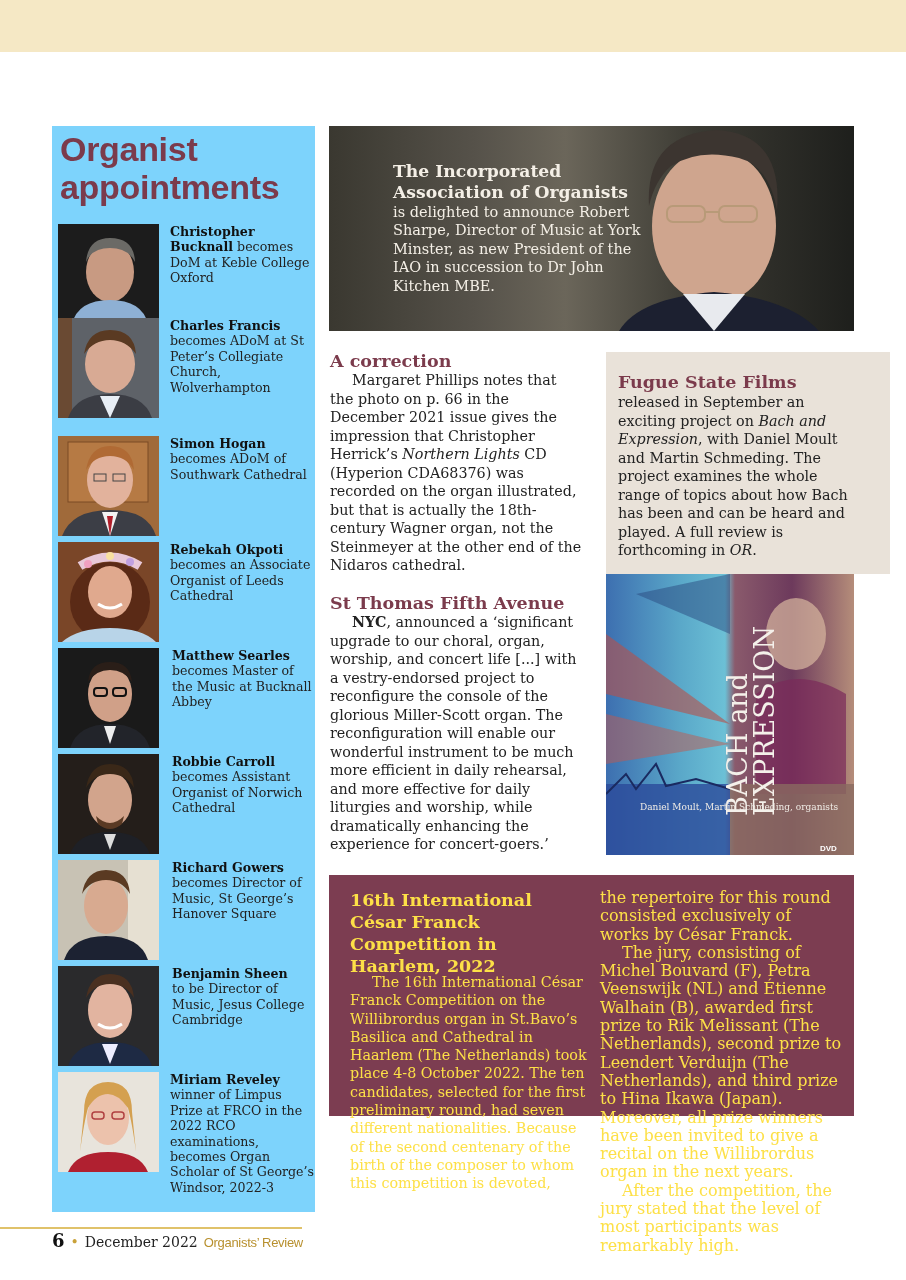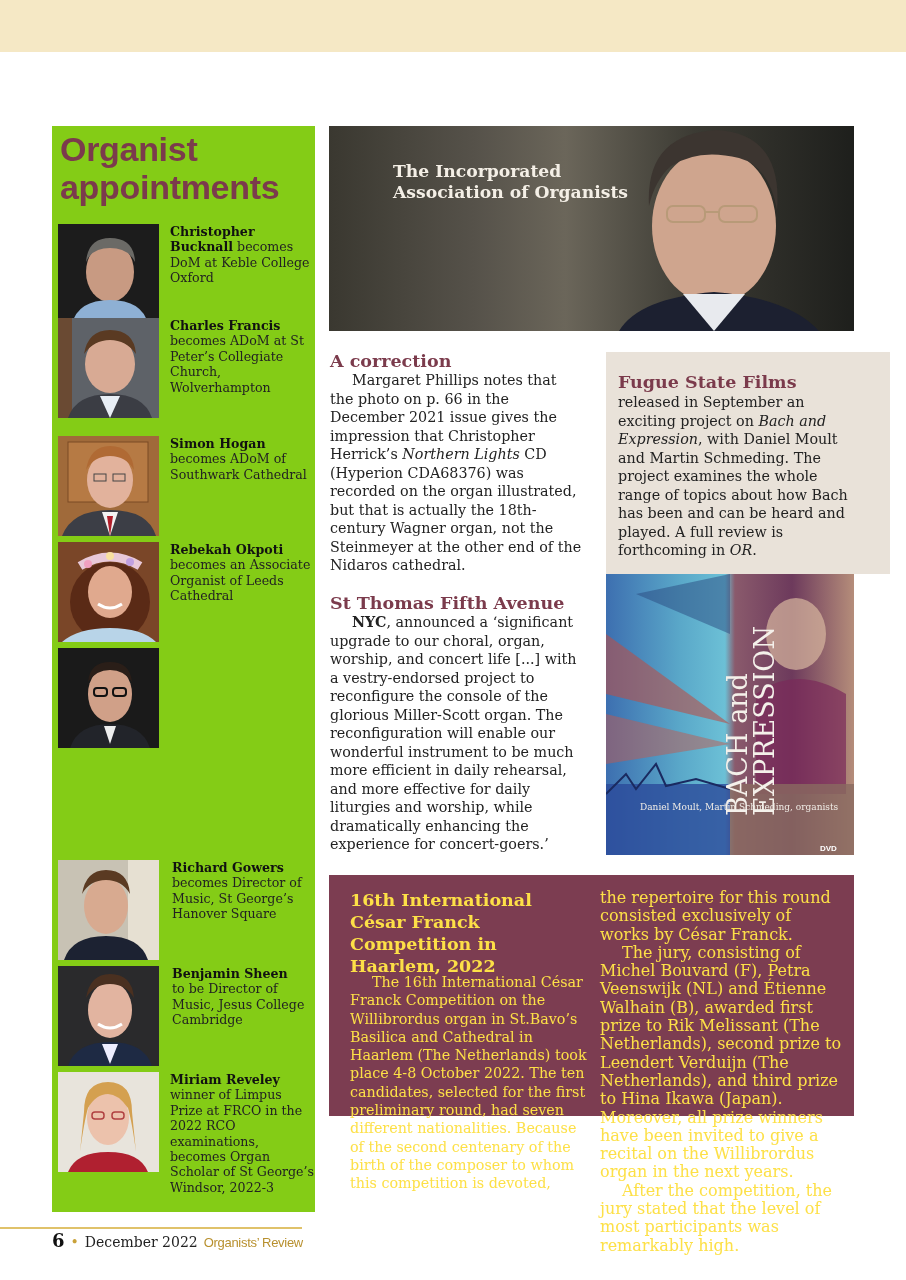--- a/index.html
+++ b/index.html
@@ -2,21 +2,21 @@
 <html><head>
 <meta charset="utf-8">
 <style>
   * { box-sizing: border-box; margin: 0; padding: 0; }
   html, body { width: 906px; height: 1280px; background: #ffffff; overflow: hidden; }
   body { position: relative; font-family: "DejaVu Serif", serif; color: #222; }
 
   .top-band { position: absolute; left: 0; top: 0; width: 906px; height: 52px; background: #f5e8c5; }
 
   
-  .sidebar { position: absolute; left: 52px; top: 126px; width: 263px; height: 1086px; background: #84cc16; padding-left: 26px; }
+  .sidebar { position: absolute; left: 52px; top: 126px; width: 263px; height: 1086px; background: #7dd3fc; padding-left: 26px; }
   .sidebar-title { position: absolute; left: 8px; top: 4px; font-family: "Liberation Sans", sans-serif; font-weight: bold; font-size: 34px; line-height: 38px; color: #7b3b4c; letter-spacing: -0.3px; }
   .appt { position: absolute; left: 6px; width: 245px; height: 102px; }
   .appt .photo { position: absolute; left: 0; top: 0; width: 101px; height: 100px; overflow: hidden; }
   .appt .txt { position: absolute; left: 112px; top: 0; width: 145px; font-size: 12.6px; line-height: 15.4px; color: #222; }
   .appt .txt b { font-weight: bold; color: #111; }
 
   
   .hero { position: absolute; left: 329px; top: 126px; width: 525px; height: 205px; overflow: hidden;
           background: linear-gradient(90deg, #3a3830 0%, #56524a 28%, #6b665a 45%, #3b3a33 70%, #1e1f1c 100%); }
   .hero-text { position: absolute; left: 20px; top: 35px; width: 270px; color: #f4efe6; font-size: 14.5px; line-height: 18.4px; margin-left: 44px; }
@@ -121,22 +121,36 @@
       <svg width="101" height="100" viewBox="0 0 101 100">
           <rect width="101" height="100" fill="#1a1a1a"></rect>
           <ellipse cx="52" cy="46" rx="22" ry="28" fill="#d0a088"></ellipse>
           <path d="M30 34 Q32 14 52 14 Q72 14 74 34 Q66 22 52 22 Q38 22 30 34Z" fill="#2a1e18"></path>
           <rect x="36" y="40" width="13" height="8" rx="3" fill="none" stroke="#111" stroke-width="2"></rect>
           <rect x="55" y="40" width="13" height="8" rx="3" fill="none" stroke="#111" stroke-width="2"></rect>
           <path d="M12 100 Q20 76 52 76 Q84 76 92 100Z" fill="#22242a"></path>
           <path d="M46 78 L52 96 L58 78Z" fill="#eee"></path>
         </svg>
     </div>
-  </div>
-
+    <div class="txt" style="left:114px"><b>Matthew Searles</b><br><span>becomes Master of the Music at Bucknall Abbey</span></div>
+  </div>
+
+  <div class="appt" style="top:628px">
+    <div class="photo">
+      <svg width="101" height="100" viewBox="0 0 101 100">
+          <rect width="101" height="100" fill="#241e1a"></rect>
+          <ellipse cx="52" cy="46" rx="22" ry="28" fill="#d2a48c"></ellipse>
+          <path d="M28 34 Q32 10 52 10 Q74 10 76 34 Q68 20 52 20 Q36 20 28 34Z" fill="#3a2818"></path>
+          <path d="M38 62 Q52 76 66 62 L64 70 Q52 80 40 70Z" fill="#5a3a24"></path>
+          <path d="M12 100 Q20 78 52 78 Q84 78 92 100Z" fill="#1e2026"></path>
+          <path d="M46 80 L52 96 L58 80Z" fill="#ddd"></path>
+        </svg>
+    </div>
+    <div class="txt" style="left:114px"><b>Robbie Carroll</b><br><span>becomes Assistant Organist of Norwich Cathedral</span></div>
+  </div>
 
   <div class="appt" style="top:734px">
     <div class="photo">
       <svg width="101" height="100" viewBox="0 0 101 100">
           <rect width="101" height="100" fill="#c8c2b4"></rect>
           <rect x="70" y="0" width="31" height="100" fill="#e6e0d2"></rect>
           <ellipse cx="48" cy="46" rx="22" ry="28" fill="#d8aa90"></ellipse>
           <path d="M24 34 Q28 10 48 10 Q70 10 72 34 Q64 20 48 20 Q32 20 24 34Z" fill="#5a3a22"></path>
           <path d="M6 100 Q14 76 48 76 Q82 76 90 100Z" fill="#1c2232"></path>
         </svg>
@@ -178,20 +192,21 @@
     <ellipse cx="115" cy="100" rx="62" ry="78" fill="#cfa58e"></ellipse>
     <path d="M50 80 Q46 8 118 4 Q184 8 178 84 Q170 40 140 32 Q100 22 72 40 Q56 54 50 80Z" fill="#3c3530"></path>
     <rect x="68" y="80" width="38" height="16" rx="6" fill="none" stroke="#b89a78" stroke-width="2"></rect>
     <rect x="120" y="80" width="38" height="16" rx="6" fill="none" stroke="#b89a78" stroke-width="2"></rect>
     <path d="M106 86 L120 86" stroke="#b89a78" stroke-width="2"></path>
     <path d="M20 205 Q40 172 115 166 Q190 172 220 205Z" fill="#1c2030"></path>
     <path d="M84 168 L115 205 L146 168Z" fill="#e8eaee"></path>
   </svg>
   <div class="hero-text">
     <span class="h">The Incorporated Association of Organists</span>
+    <span>is delighted to announce Robert Sharpe, Director of Music at York Minster, as new President of the IAO in succession to Dr John Kitchen MBE.</span>
   </div>
 </div>
 
 <div class="article" style="left:330px; top:351px; width:254px;">
   <div class="art-h">A correction</div>
   <div class="art-p"><span class="indent"></span><span>Margaret Phillips notes that the photo on p. 66 in the December 2021 issue gives the impression that Christopher Herrick’s </span><i>Northern Lights</i><span> CD (Hyperion CDA68376) was recorded on the organ illustrated, but that is actually the 18th-century Wagner organ, not the Steinmeyer at the other end of the Nidaros cathedral.</span></div>
 </div>
 
 <div class="article" style="left:330px; top:593px; width:254px;">
   <div class="art-h">St Thomas Fifth Avenue</div>

